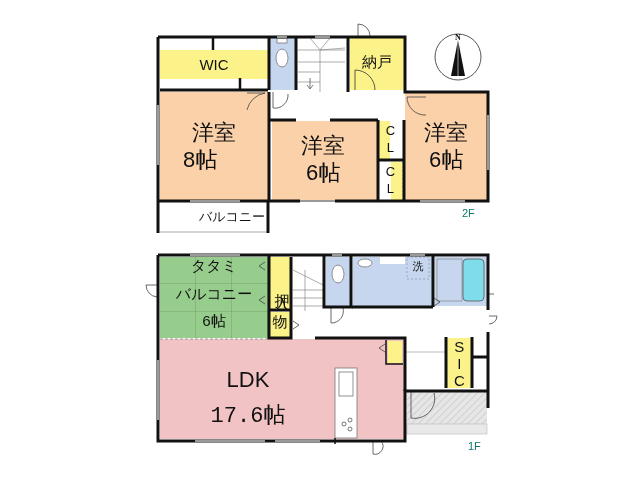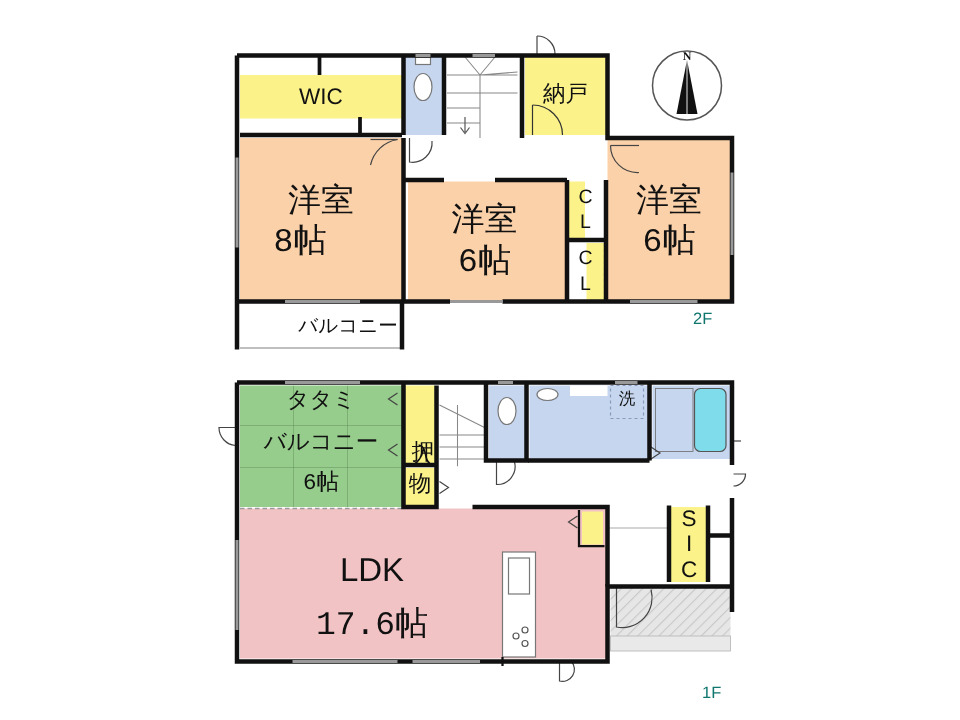--- a/index.html
+++ b/index.html
@@ -224,13 +224,13 @@
 <div class="lbl lbl-m lbl-v" style="left:280px;top:283px;">押入</div>
 <div class="lbl lbl-m" style="left:280px;top:324px;">物</div>
 
 <div class="lbl lbl-l" style="left:248px;top:380px;font-family:'Liberation Sans',sans-serif;">LDK</div>
 <div class="lbl lbl-l" style="left:248px;top:417px;">17.6帖</div>
 
 <div class="lbl" style="left:418px;top:268px;font-size:11px;">洗</div>
 
 <div class="lbl lbl-m lbl-v" style="left:459px;top:363px;font-family:'Liberation Sans',sans-serif;letter-spacing:0;">SIC</div>
 
-<div class="floor-tag" style="left:468px;top:456px;">1F</div>
+<div class="floor-tag" style="left:468px;top:440px;">1F</div>
 
 </body></html>

